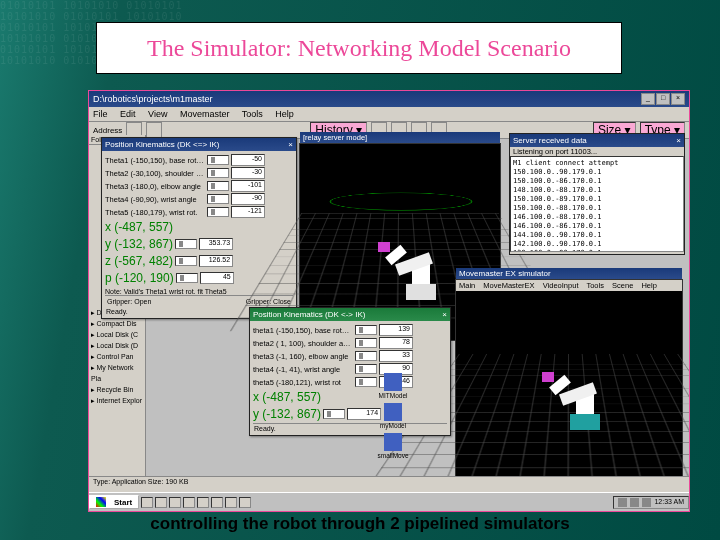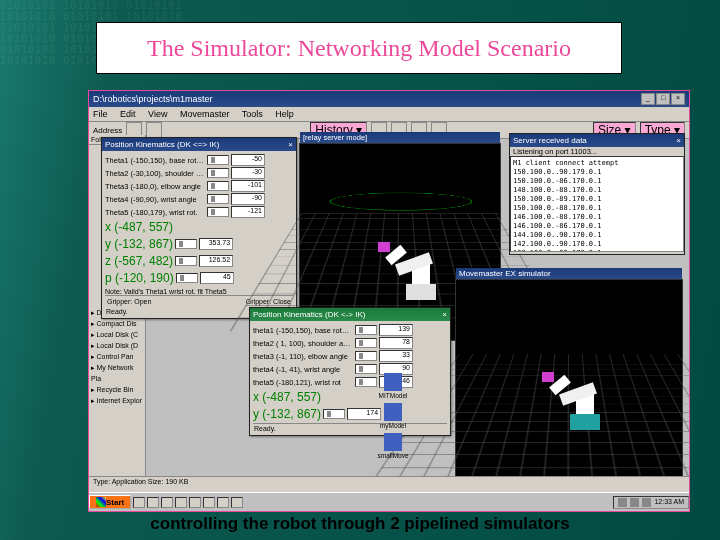--- a/index.html
+++ b/index.html
@@ -163,21 +163,21 @@
   .explorer { position:absolute; left:0; top:44px; width:56px; bottom:20px; background:#d4d0c8; border-right:1px solid #888; font-size:7px; }
   .explorer .hdr { background:#d4d0c8; border-bottom:1px solid #888; padding:1px 2px; font-size:7px; display:flex; }
   .explorer .tree { padding:2px; font-size:7px; line-height:11px; }
   .explorer .tree div::before { content:'▸ '; }
   
   .taskbar {
     position:absolute; bottom:0; left:0; right:0; height:18px;
     background:#c0c0c0; border-top:1px solid #fff;
     display:flex; align-items:center; font-size:8px;
   }
-  .start-btn { background:#f97316; border:1px outset #fff; padding:1px 6px; font-weight:bold; display:flex; align-items:center; gap:0; }
+  .start-btn { background:#ffffff; border:1px outset #fff; padding:1px 6px; font-weight:bold; display:flex; align-items:center; gap:8px; }
   .task-item { border:1px inset #888; padding:1px 4px; margin-left:2px; background:#d4d0c8; font-size:7px; white-space:nowrap; overflow:hidden; max-width:60px; }
   .tray { margin-left:auto; border:1px inset #888; padding:1px 4px; font-size:7px; display:flex; gap:3px; }
   .tray-icon { width:9px; height:9px; background:#888; }
   .statusbar { position:absolute; bottom:18px; left:0; right:0; height:14px; background:#d4d0c8; border-top:1px solid #888; font-size:7px; padding:1px 4px; }
   .desktop-icons { position:absolute; left:6px; bottom:36px; display:flex; flex-direction:column; gap:4px; font-size:6.5px; text-align:center; color:#fff; }
   .desk-icon { width:40px; }
   .desk-icon .gfx { width:18px; height:18px; background:#4060c0; margin:0 auto 1px; }
 </style>
 </head>
 <body>
@@ -330,20 +330,28 @@
       <div>144.100.0..90.170.0.1</div>
       <div>142.100.0..90.170.0.1</div>
       <div>139.100.0..90.170.0.1</div>
     </div>
   </div>
 
   <div class="viewport" style="top:188px; right:6px; width:226px; height:206px;">
     <div style="position:absolute; top:-12px; left:0; right:0; background:linear-gradient(#1a3a7a,#2a4a8a); color:#fff; font-size:8px; padding:1px 3px">
       <span>Movemaster EX simulator</span>
     </div>
+    <div class="vp-menubar">
+      <span>Main</span>
+      <span>MoveMasterEX</span>
+      <span>VideoInput</span>
+      <span>Tools</span>
+      <span>Scene</span>
+      <span>Help</span>
+    </div>
     <div class="vp-grid"></div>
     <div class="robot second" style="bottom:56px; left:94px;">
       <div class="base"></div>
         <div class="col"></div>
         <div class="arm1"></div>
         <div class="arm2"></div>
         <div class="grip"></div>
     </div>
   </div>
 
@@ -357,21 +365,21 @@
           <span class="slider-label">theta1 (-150,150), base rotation</span>
           <span class="slider-track"></span>
           <span class="slider-val">139</span>
         </div>
       <div class="slider-row">
           <span class="slider-label">theta2 (  1, 100), shoulder angle</span>
           <span class="slider-track"></span>
           <span class="slider-val">78</span>
         </div>
       <div class="slider-row">
-          <span class="slider-label">theta3 (-1, 110), elbow angle</span>
+          <span class="slider-label">theta3 (-1, 160), elbow angle</span>
           <span class="slider-track"></span>
           <span class="slider-val">33</span>
         </div>
       <div class="slider-row">
           <span class="slider-label">theta4 (-1, 41), wrist angle</span>
           <span class="slider-track"></span>
           <span class="slider-val">90</span>
         </div>
       <div class="slider-row">
           <span class="slider-label">theta5 (-180,121), wrist rot</span>

